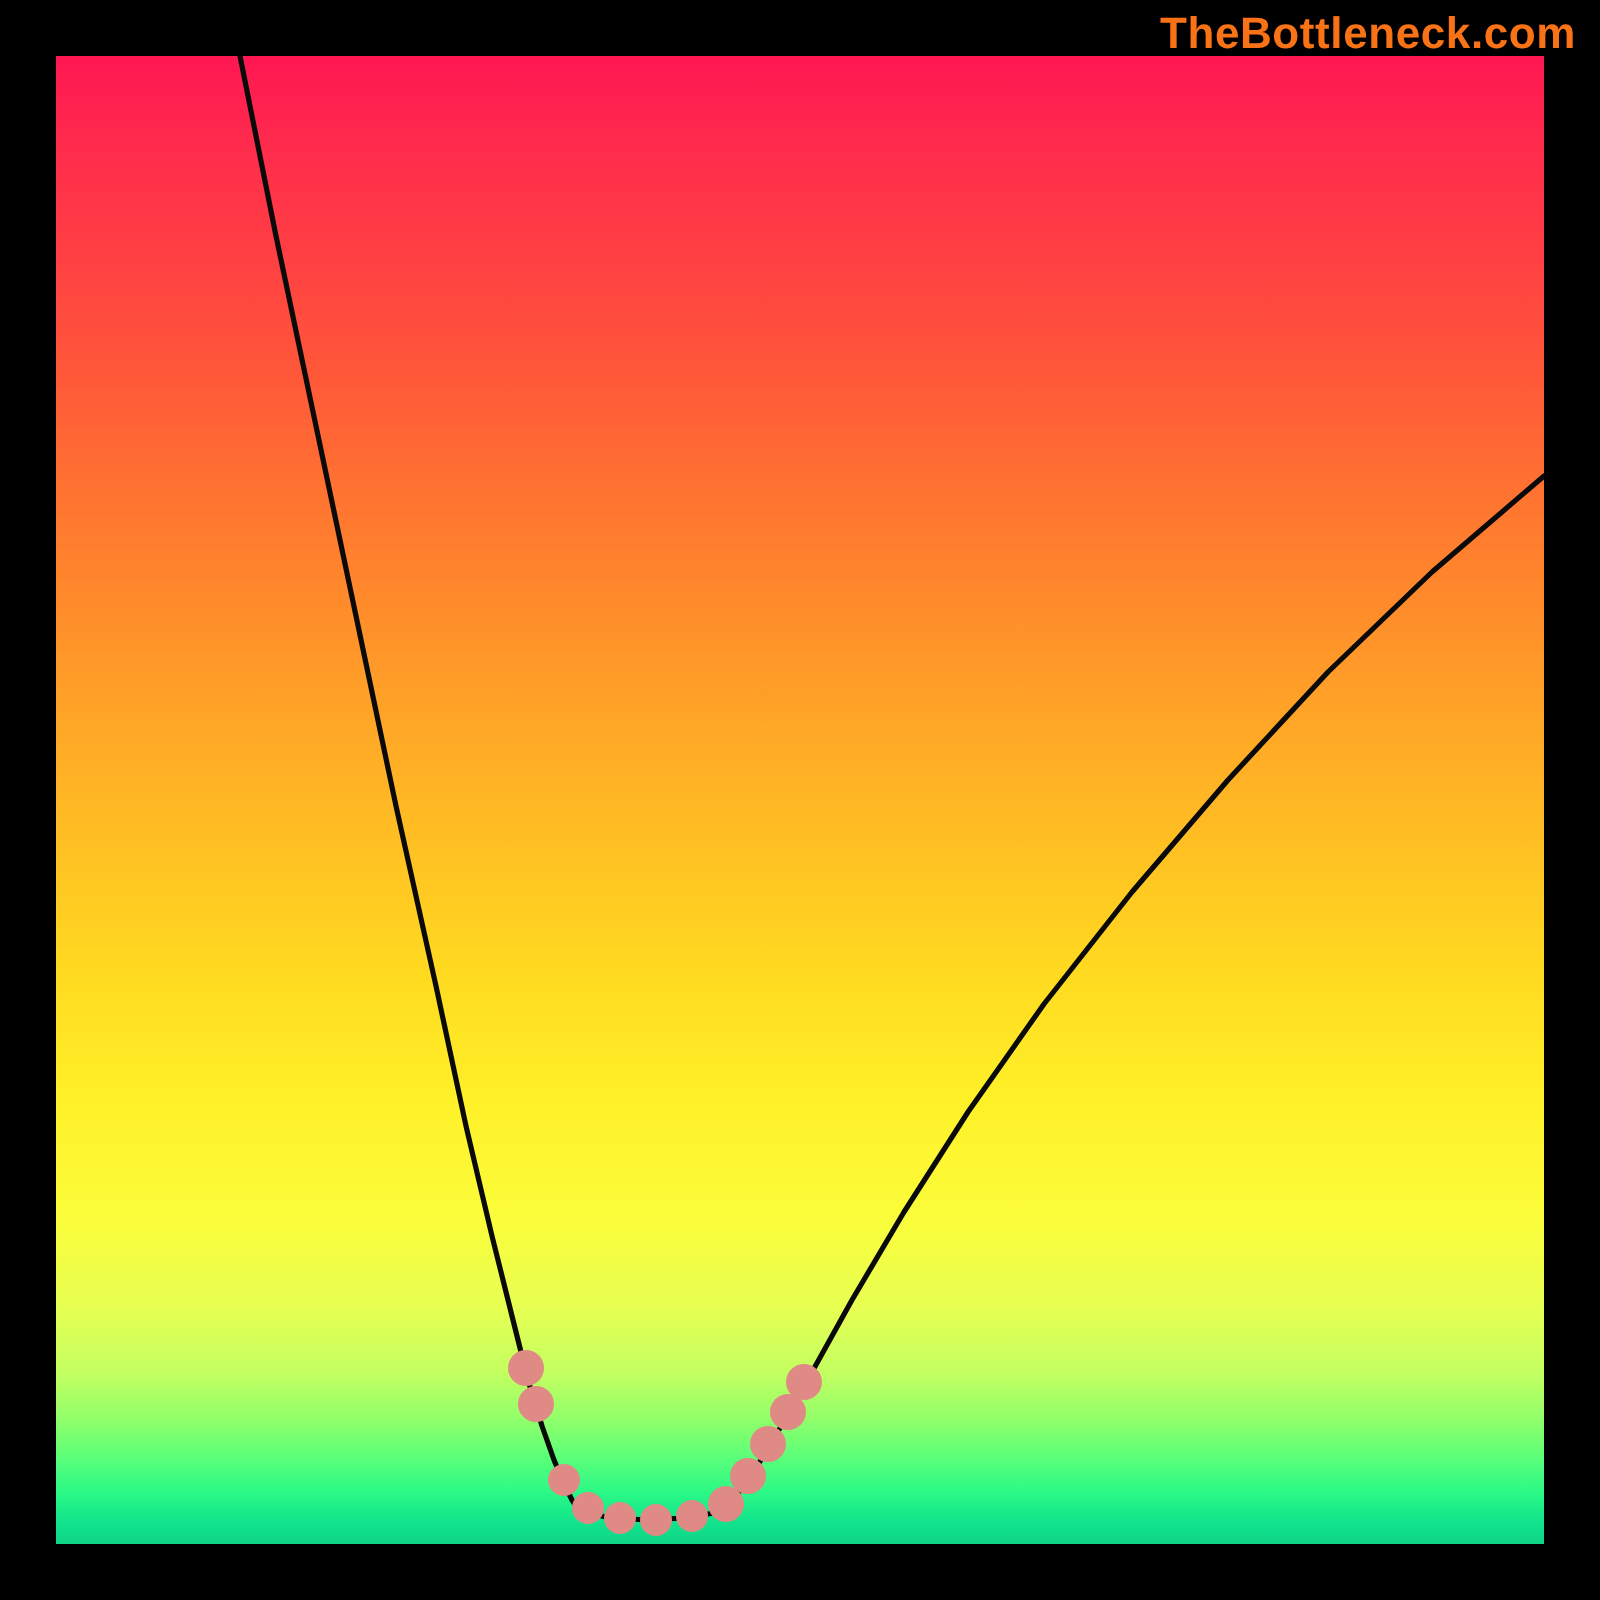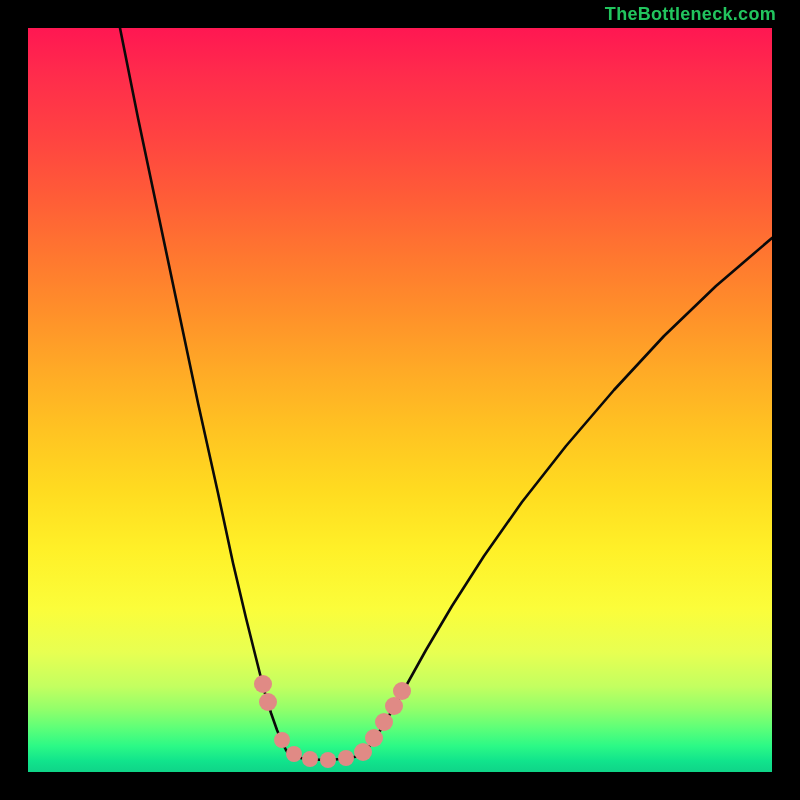--- a/index.html
+++ b/index.html
@@ -13,23 +13,23 @@
   }
   .frame {
     position: relative;
     width: 800px;
     height: 800px;
     background: #000;
   }
   .watermark {
     position: absolute;
     top: 4px;
-    right: 24px;
-    color: #22c55e;
-    font-size: 18px;
+    right: 12px;
+    color: #f97316;
+    font-size: 22px;
     font-weight: 600;
     letter-spacing: 0.3px;
     z-index: 20;
   }
   .plot-area {
     position: absolute;
     left: 28px;
     top: 28px;
     width: 744px;
     height: 744px;

